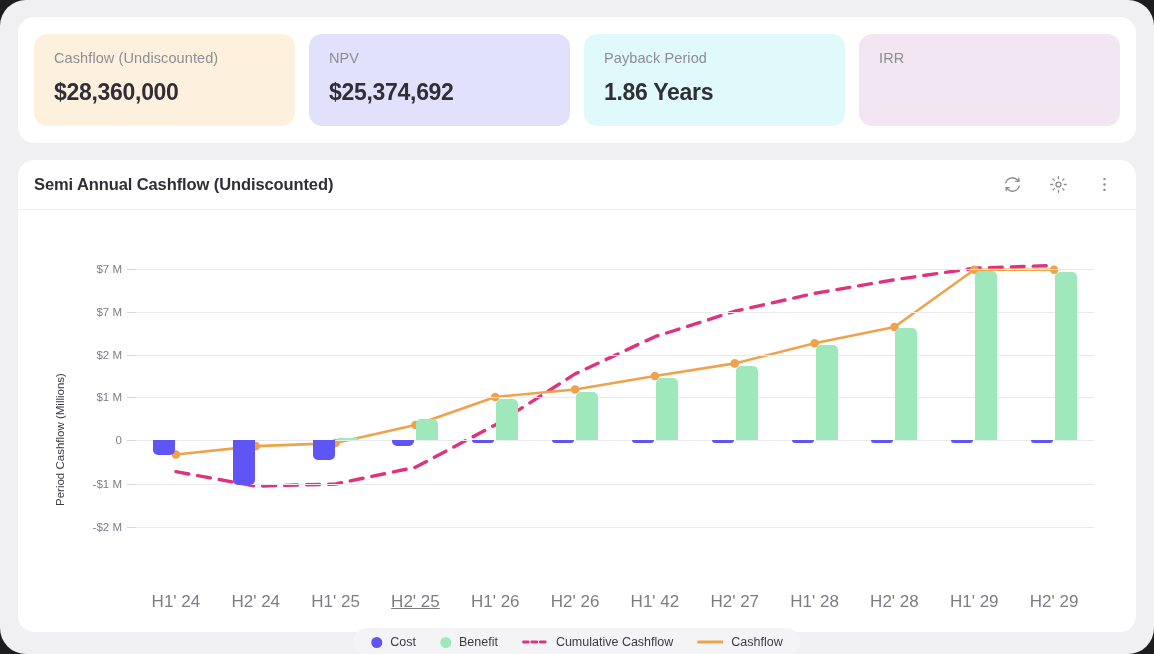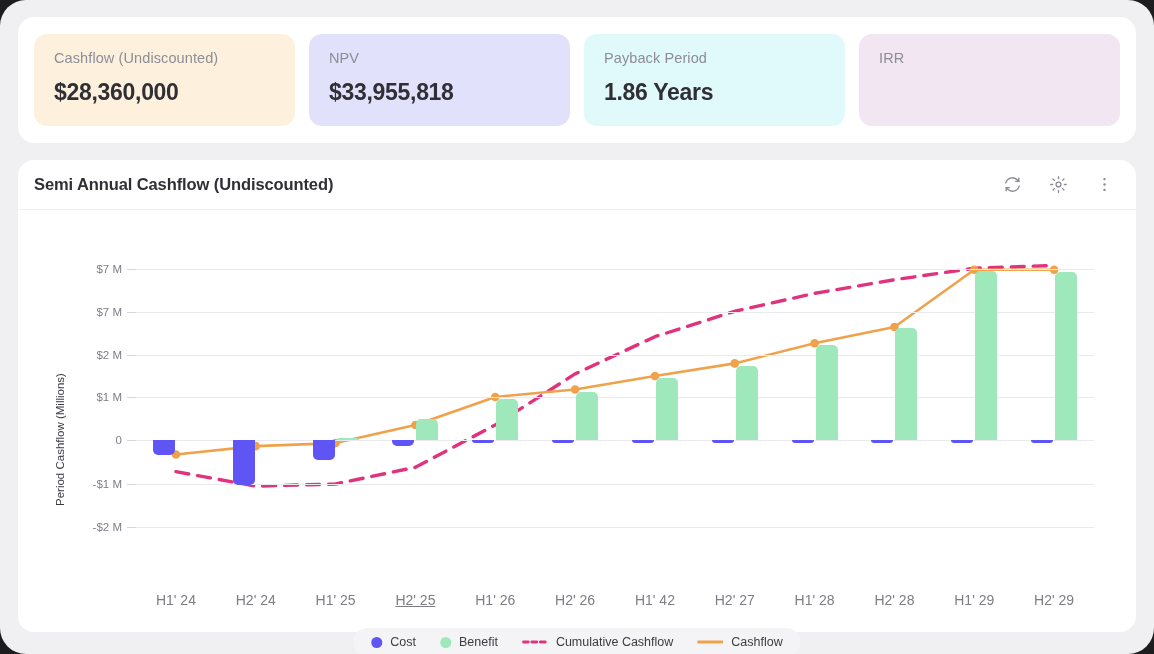--- a/index.html
+++ b/index.html
@@ -102,21 +102,21 @@
     background: #e9e9ee;
   }
   .tickdash {
     position: absolute;
     left: 109px; width: 9px; height: 1px;
     background: #d6d6dc;
   }
   .xtick {
     position: absolute;
     top: 382px;
-    font-size: 14px;
+    font-size: 17px;
     color: #7d7d86;
     text-align: center;
     transform: translateX(-50%);
     white-space: nowrap;
   }
   .bar { position: absolute; }
   .bar.cost  { background: #5f55f4; border-radius: 0 0 5px 5px; }
   .bar.benefit { background: #9fe8bb; border-radius: 5px 5px 0 0; }
   svg.lines { position: absolute; left: 0; top: 0; width: 1118px; height: 421px; pointer-events: none; }
 
@@ -139,21 +139,21 @@
 
 <div id="page">
 
   <div class="kpi-shell" id="kpi-shell">
       <div class="kpi-card" style="background: rgb(253, 241, 222);">
         <div class="kpi-label">Cashflow (Undiscounted)</div>
         <div class="kpi-value">$28,360,000</div>
       </div>
       <div class="kpi-card" style="background: rgb(226, 225, 251);">
         <div class="kpi-label">NPV</div>
-        <div class="kpi-value">$33,955,818</div>
+        <div class="kpi-value">$25,374,692</div>
       </div>
       <div class="kpi-card" style="background: rgb(224, 250, 251);">
         <div class="kpi-label">Payback Period</div>
         <div class="kpi-value">1.86 Years</div>
       </div>
       <div class="kpi-card" style="background: rgb(242, 230, 242);">
         <div class="kpi-label">IRR</div>
       </div>
     </div>
 

